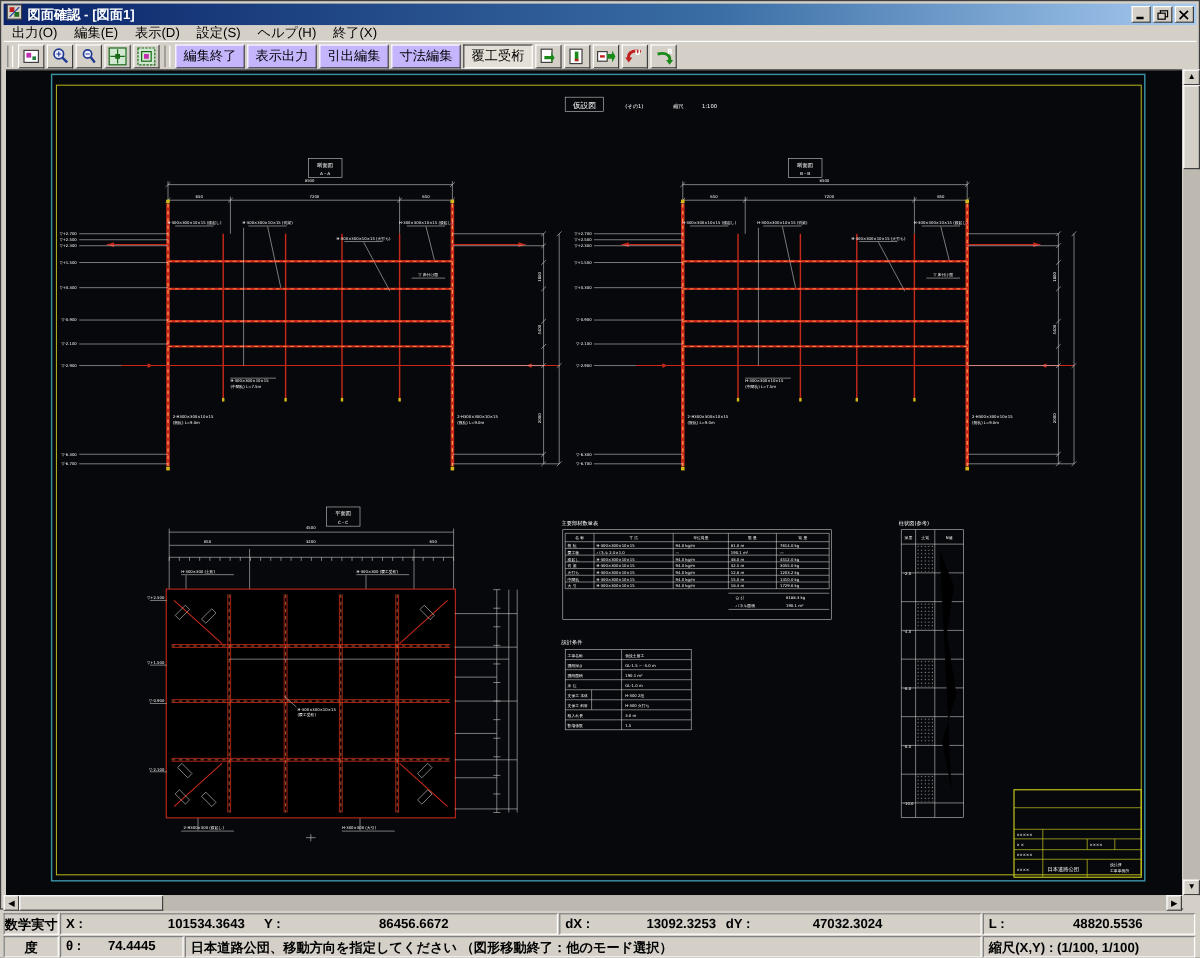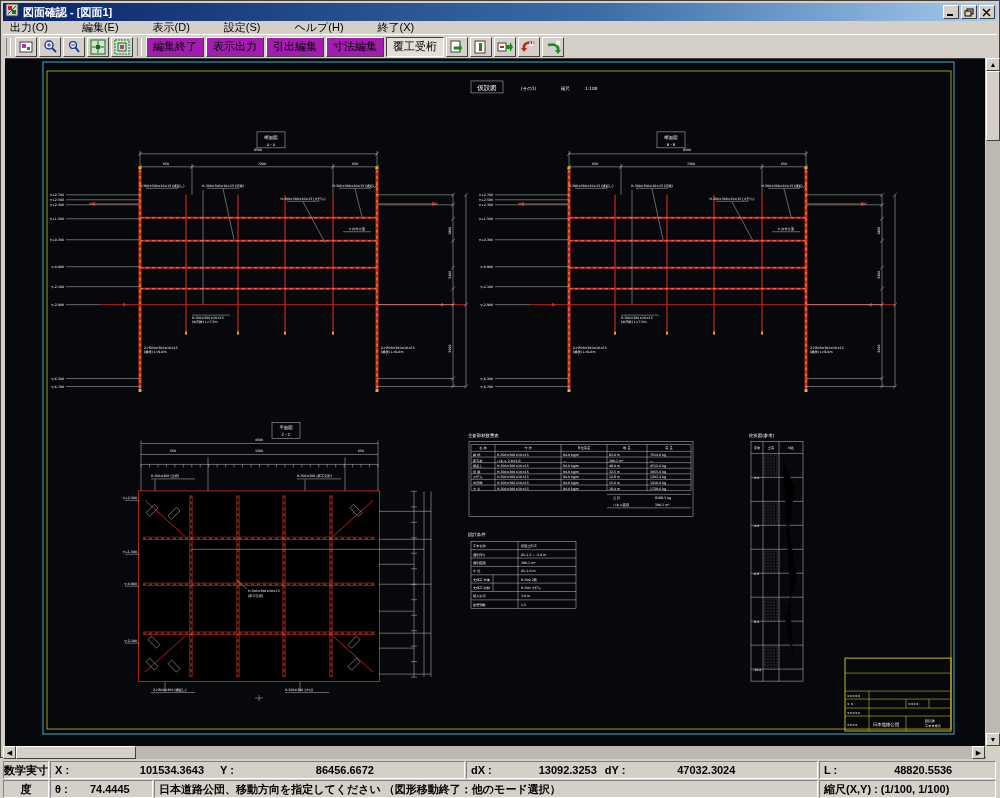--- a/index.html
+++ b/index.html
@@ -7,29 +7,29 @@
   .win{position:relative;width:1000px;height:758px;background:#d4d0c8;border:1px solid #404040;box-sizing:border-box;padding-left:20px;}
   
   .titlebar{position:absolute;left:2px;top:2px;right:2px;height:18px;
     background:linear-gradient(90deg,#0a246a,#3a6ea5 60%,#a6caf0);display:flex;align-items:center;padding:0 2px;}
   .title-text{color:#fff;font-size:11px;font-weight:bold;margin-left:4px;flex:1;white-space:nowrap;}
   .tb-btns{display:flex;gap:2px;}
   .tbtn{width:16px;height:14px;background:#d4d0c8;border:1px solid;border-color:#fff #404040 #404040 #fff;
     padding:0;display:flex;align-items:center;justify-content:center;}
   
   .menubar{position:absolute;left:2px;top:20px;right:2px;height:13px;background:#d4d0c8;display:flex;
-    align-items:center;font-size:11px;gap:20px;}
+    align-items:center;font-size:11px;}
   .menu-item{padding:0 7px;color:#000;white-space:nowrap;}
   
   .toolbar{position:absolute;left:2px;top:33px;right:2px;height:23px;background:#d4d0c8;display:flex;
     align-items:center;border-top:1px solid #fff;}
   .tool-sep{width:3px;height:18px;border-left:1px solid #808080;border-right:1px solid #fff;margin:0 3px;}
   .ibtn{width:22px;height:20px;background:#d4d0c8;border:1px solid;border-color:#fff #404040 #404040 #fff;
     padding:0;margin:0 1px;display:flex;align-items:center;justify-content:center;}
-  .txtbtn{height:20px;background:#a21caf;border:1px solid;border-color:#fff #404040 #404040 #fff;
+  .txtbtn{height:20px;background:#c4b5fd;border:1px solid;border-color:#fff #404040 #404040 #fff;
     font-size:11px;padding:0 6px;margin:0 1px;white-space:nowrap;color:#000;
     font-family:"Liberation Sans","DejaVu Sans",sans-serif;}
   .txtbtn.active{border-color:#404040 #fff #fff #404040;background:#e4e0d8;}
   
   .canvas{position:absolute;left:4px;top:57px;width:980px;height:688px;background:#06080b;
     border-top:1px solid #404040;box-sizing:border-box;}
   .canvas svg{display:block;width:100%;height:100%;}
   
   text{fill:#fff;font-family:"DejaVu Sans",sans-serif;}
   .t3{font-size:3.2px}.t35{font-size:3.6px}.t4{font-size:4.4px}.t6{font-size:6.5px}

